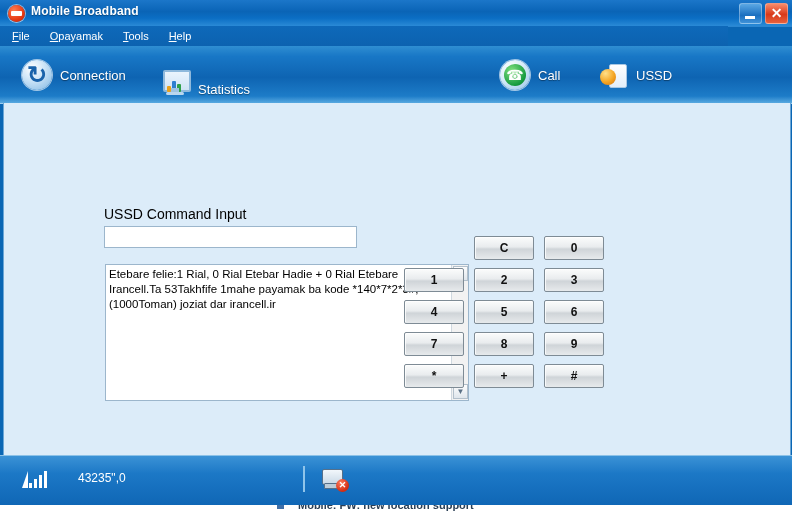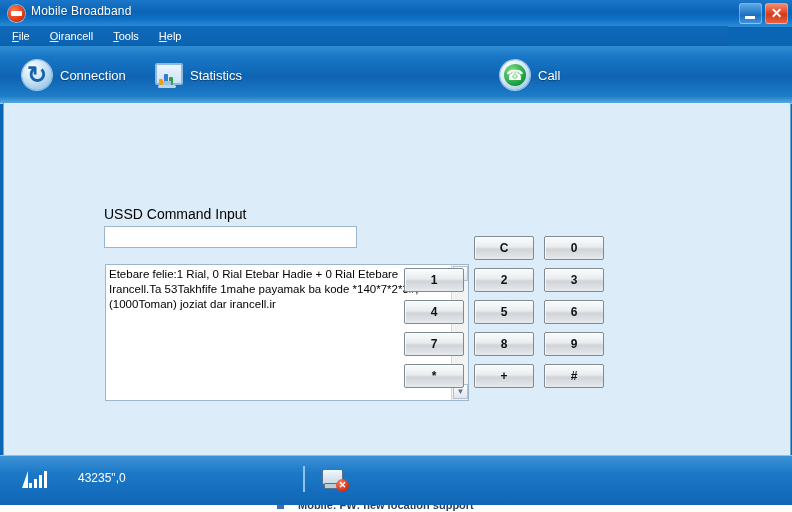--- a/index.html
+++ b/index.html
@@ -9,21 +9,21 @@
 
   
   .titlebar{position:absolute;left:0;top:0;width:792px;height:26px;
     background:linear-gradient(180deg,#1b76c9 0%,#0a64b6 45%,#0b6ec4 70%,#2a8ad6 100%);
     border-bottom:1px solid #2b86d0;}
   .tb-logo{position:absolute;left:8px;top:5px;width:17px;height:17px;border-radius:50%;
     background:radial-gradient(circle at 35% 30%,#ff7a4e 0%,#e63a14 60%,#b81f05 100%);
     box-shadow:0 0 0 1px #ffffff88;}
   .tb-logo:after{content:"";position:absolute;left:3px;top:6px;width:11px;height:5px;
     background:#fff;border-radius:1px;}
-  .tb-title{position:absolute;left:31px;top:4px;font-size:12px;font-weight:normal;color:#fff;
+  .tb-title{position:absolute;left:31px;top:4px;font-size:12px;font-weight:bold;color:#fff;
     letter-spacing:.2px;text-shadow:0 1px 1px #00000055;}
   .tb-btns{position:absolute;right:4px;top:3px;height:20px;display:flex;gap:3px;}
   .tb-btn{width:21px;height:19px;border:1px solid #ffffff55;border-radius:3px;position:relative;}
   .tb-min{background:linear-gradient(180deg,#5ba8e4,#1b6fc0 60%,#3f92d8);}
   .tb-min:after{content:"";position:absolute;left:5px;bottom:4px;width:10px;height:3px;background:#fff;}
   .tb-close{background:linear-gradient(180deg,#f78b6a,#d8391a 55%,#e8613c);}
   .tb-close span{position:absolute;left:0;top:0;right:0;bottom:0;color:#fff;font-size:14px;
     font-weight:bold;text-align:center;line-height:18px;font-family:"Liberation Sans",sans-serif;}
 
   
@@ -160,53 +160,60 @@
     <div class="tb-btns">
       <div class="tb-btn tb-min"></div>
       <div class="tb-btn tb-close">
         <span>✕</span>
       </div>
     </div>
   </div>
 
   <div class="menubar">
     <div class="menu-item"><u>F</u><span>ile</span></div>
-    <div class="menu-item"><u>O</u><span>irancell</span></div>
+    <div class="menu-item"><u>O</u><span>payamak</span></div>
     <div class="menu-item"><u>T</u><span>ools</span></div>
     <div class="menu-item"><u>H</u><span>elp</span></div>
   </div>
 
   <div class="toolbar">
 
     <div class="tbar-item" style="left:22px;">
       <span class="ic ic-conn"></span>
       <span class="tbar-label">Connection</span>
     </div>
 
-    <div class="tbar-item" style="left:152px;">
+    <div class="tbar-item" style="left:160px;align-items:flex-end;">
       <span class="ic ic-stat">
         <span class="scr"></span>
           <span class="b b1"></span>
           <span class="b b2"></span>
           <span class="b b3"></span>
         <span class="stand"></span>
           <span class="base"></span>
       </span>
       <span class="tbar-label">Statistics</span>
     </div>
 
 
 
     <div class="tbar-item" style="left:500px;text-align:center;">
       <span class="ic ic-call">
           <span class="ph"></span>
         </span>
       <span class="tbar-label">Call</span>
     </div>
 
+    <div class="tbar-item" style="left:598px;">
+      <span class="ic ic-ussd">
+        <span class="panel"></span>
+          <span class="ball"></span>
+      </span>
+      <span class="tbar-label">USSD</span>
+    </div>
   </div>
 
   <div class="client"></div>
 
   <div class="lbl-input">USSD Command Input</div>
 
   <input class="ussd-input" type="text" value="" style="">
 
 
   <div class="out-wrap">

